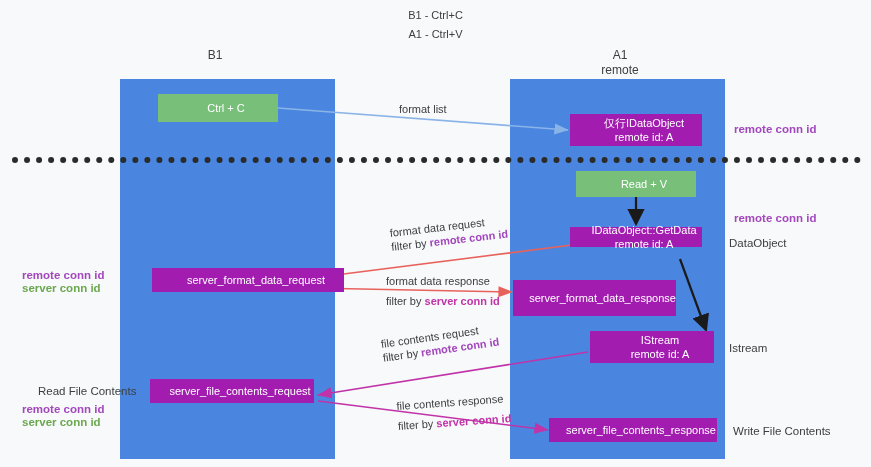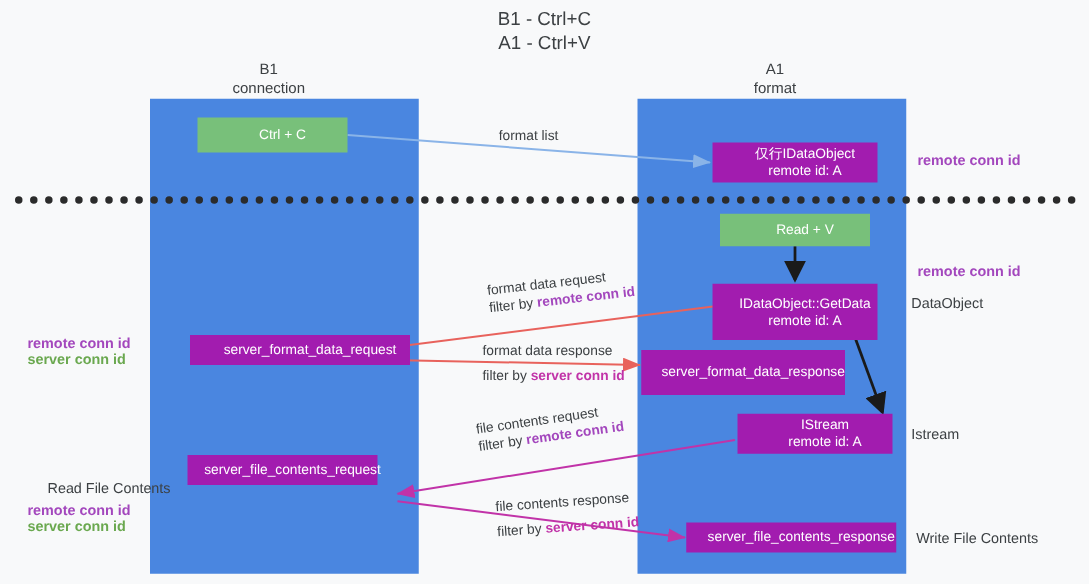--- a/index.html
+++ b/index.html
@@ -2,21 +2,21 @@
 <html><head>
 <meta charset="utf-8">
 <style>
   html,body{margin:0;padding:0;background:#f8f9fa;}
   body{width:871px;height:467px;position:relative;overflow:hidden;
        font-family:"Liberation Sans",sans-serif;color:#3c4043;}
   #canvas{position:absolute;inset:0;width:871px;height:467px;}
   .abs{position:absolute;}
 
   
-  .title{left:0;top:6px;width:871px;text-align:center;font-size:15px;line-height:19px;color:#3c4043;}
+  .title{left:0;top:6px;width:871px;text-align:center;font-size:11px;line-height:19px;color:#3c4043;}
 
   
   .colhead{width:220px;text-align:center;font-size:12px;line-height:15px;color:#3c4043;}
 
   
   .lane{background:#4a86e0;}
 
   
   .box{box-sizing:border-box;display:flex;align-items:center;justify-content:center;
        text-align:center;color:#ffffff;font-size:11px;line-height:14px;padding-left:16px;}
@@ -46,25 +46,24 @@
 
 <div id="canvas">
 
   <div class="abs title">
     <div>B1 - Ctrl+C</div>
     <div>A1 - Ctrl+V</div>
   </div>
 
   <div class="abs colhead" style="left:105px;top:48px;">
     <div>B1</div>
-    <div>connection</div>
   </div>
   <div class="abs colhead" style="left:510px;top:48px;">
     <div>A1</div>
-    <div>format</div>
+    <div>remote</div>
   </div>
 
   <div class="abs lane" style="left:120px;top:79px;width:215px;height:380px;"></div>
   <div class="abs lane" style="left:510px;top:79px;width:215px;height:380px;"></div>
 
   <svg class="overlay" viewBox="0 0 871 467">
     <defs>
       <marker id="ah-blue" markerWidth="9" markerHeight="7" refX="8.5" refY="3.5" orient="auto">
         <polygon points="0 0, 9 3.5, 0 7" fill="#8ab4e8"></polygon>
       </marker>
@@ -102,39 +101,39 @@
 
   <div class="abs box orange" style="left:570px;top:114px;width:132px;height:32px;flex-direction:column;">
     <span>仅行IDataObject</span>
     <span>remote id: A</span>
   </div>
 
   <div class="abs box green" style="left:576px;top:171px;width:120px;height:26px;">
     <span>Read + V</span>
   </div>
 
-  <div class="abs box orange" style="left:570px;top:227px;width:132px;height:45px;flex-direction:column;">
+  <div class="abs box orange" style="left:570px;top:227px;width:132px;height:20px;flex-direction:column;">
     <span>IDataObject::GetData</span>
     <span>remote id: A</span>
   </div>
 
-  <div class="abs box orange" style="left:152px;top:268px;width:176px;height:24px;">
+  <div class="abs box orange" style="left:152px;top:268px;width:192px;height:24px;">
     <span>server_format_data_request</span>
   </div>
 
   <div class="abs box orange" style="left:513px;top:280px;width:163px;height:36px;">
     <span>server_format_data_response</span>
   </div>
 
   <div class="abs box orange" style="left:590px;top:331px;width:124px;height:32px;flex-direction:column;">
     <span>IStream</span>
     <span>remote id: A</span>
   </div>
 
-  <div class="abs box orange" style="left:150px;top:364px;width:152px;height:24px;">
+  <div class="abs box orange" style="left:150px;top:379px;width:164px;height:24px;">
     <span>server_file_contents_request</span>
   </div>
 
   <div class="abs box orange" style="left:549px;top:418px;width:168px;height:24px;">
     <span>server_file_contents_response</span>
   </div>
 
   <div class="abs elabel" style="left:399px;top:102px;">format list</div>
 
   <div class="abs elabel rot" style="left:389px;top:226px;transform:rotate(-6.5deg);">

